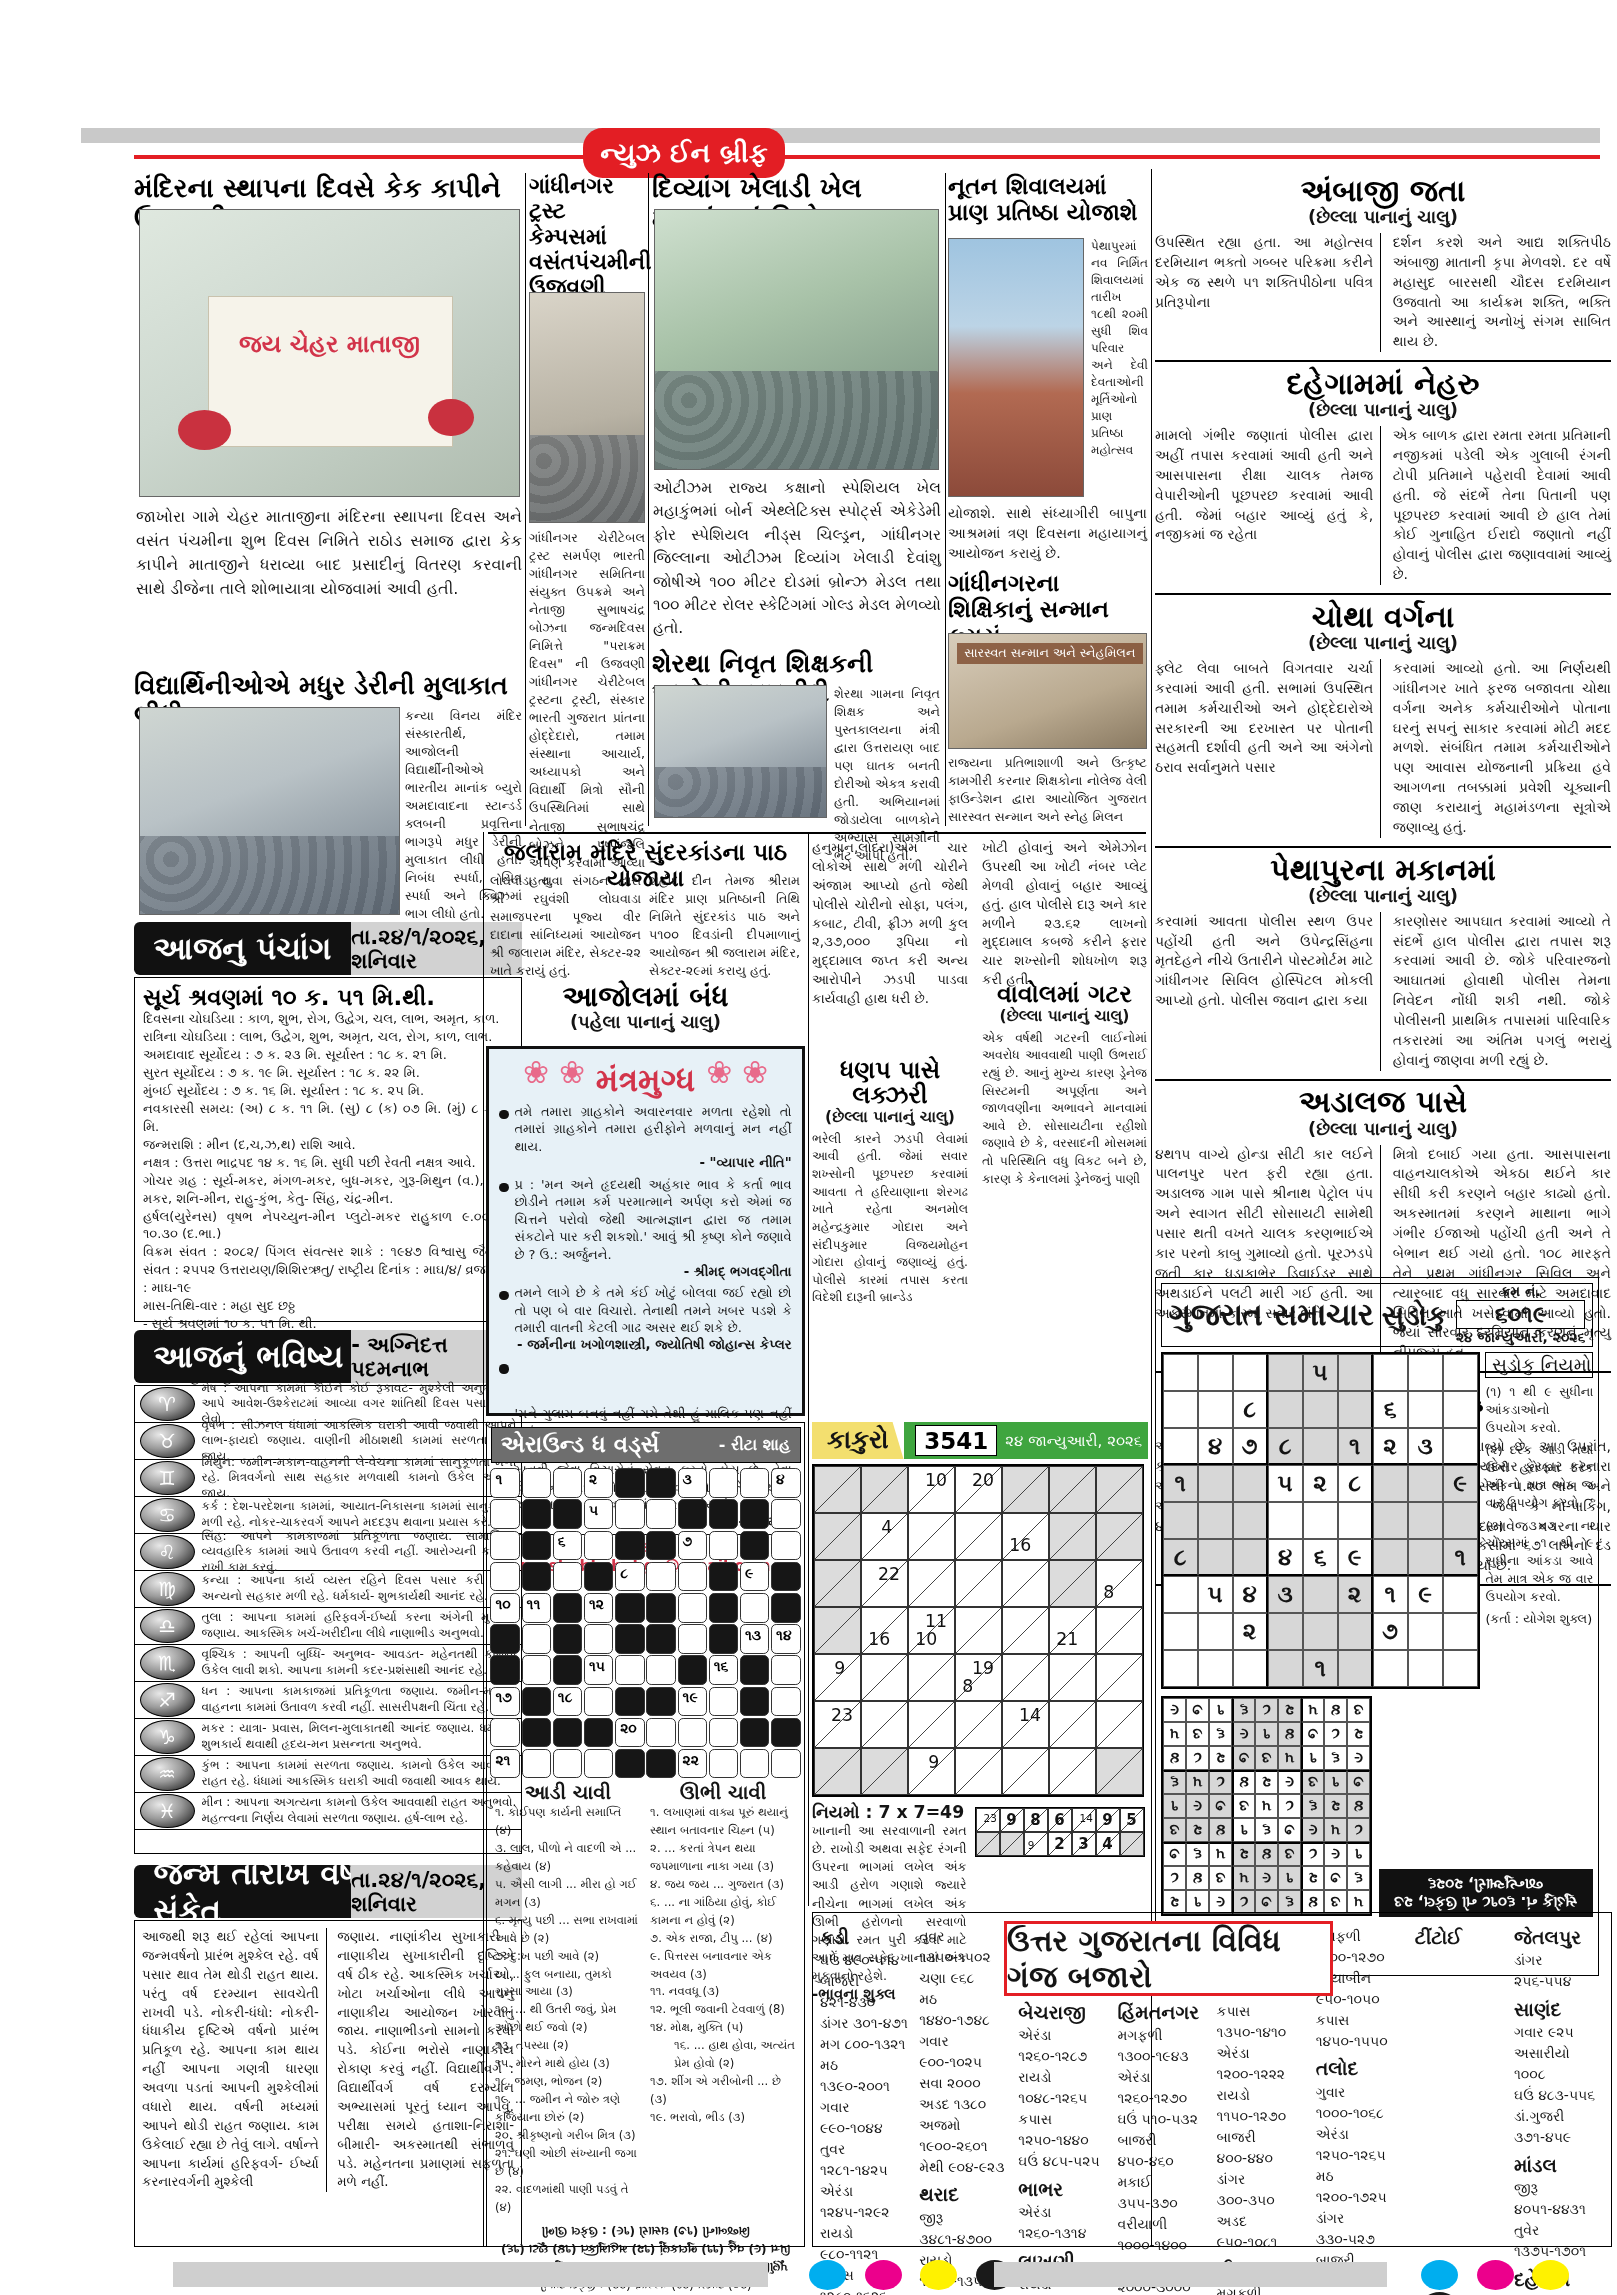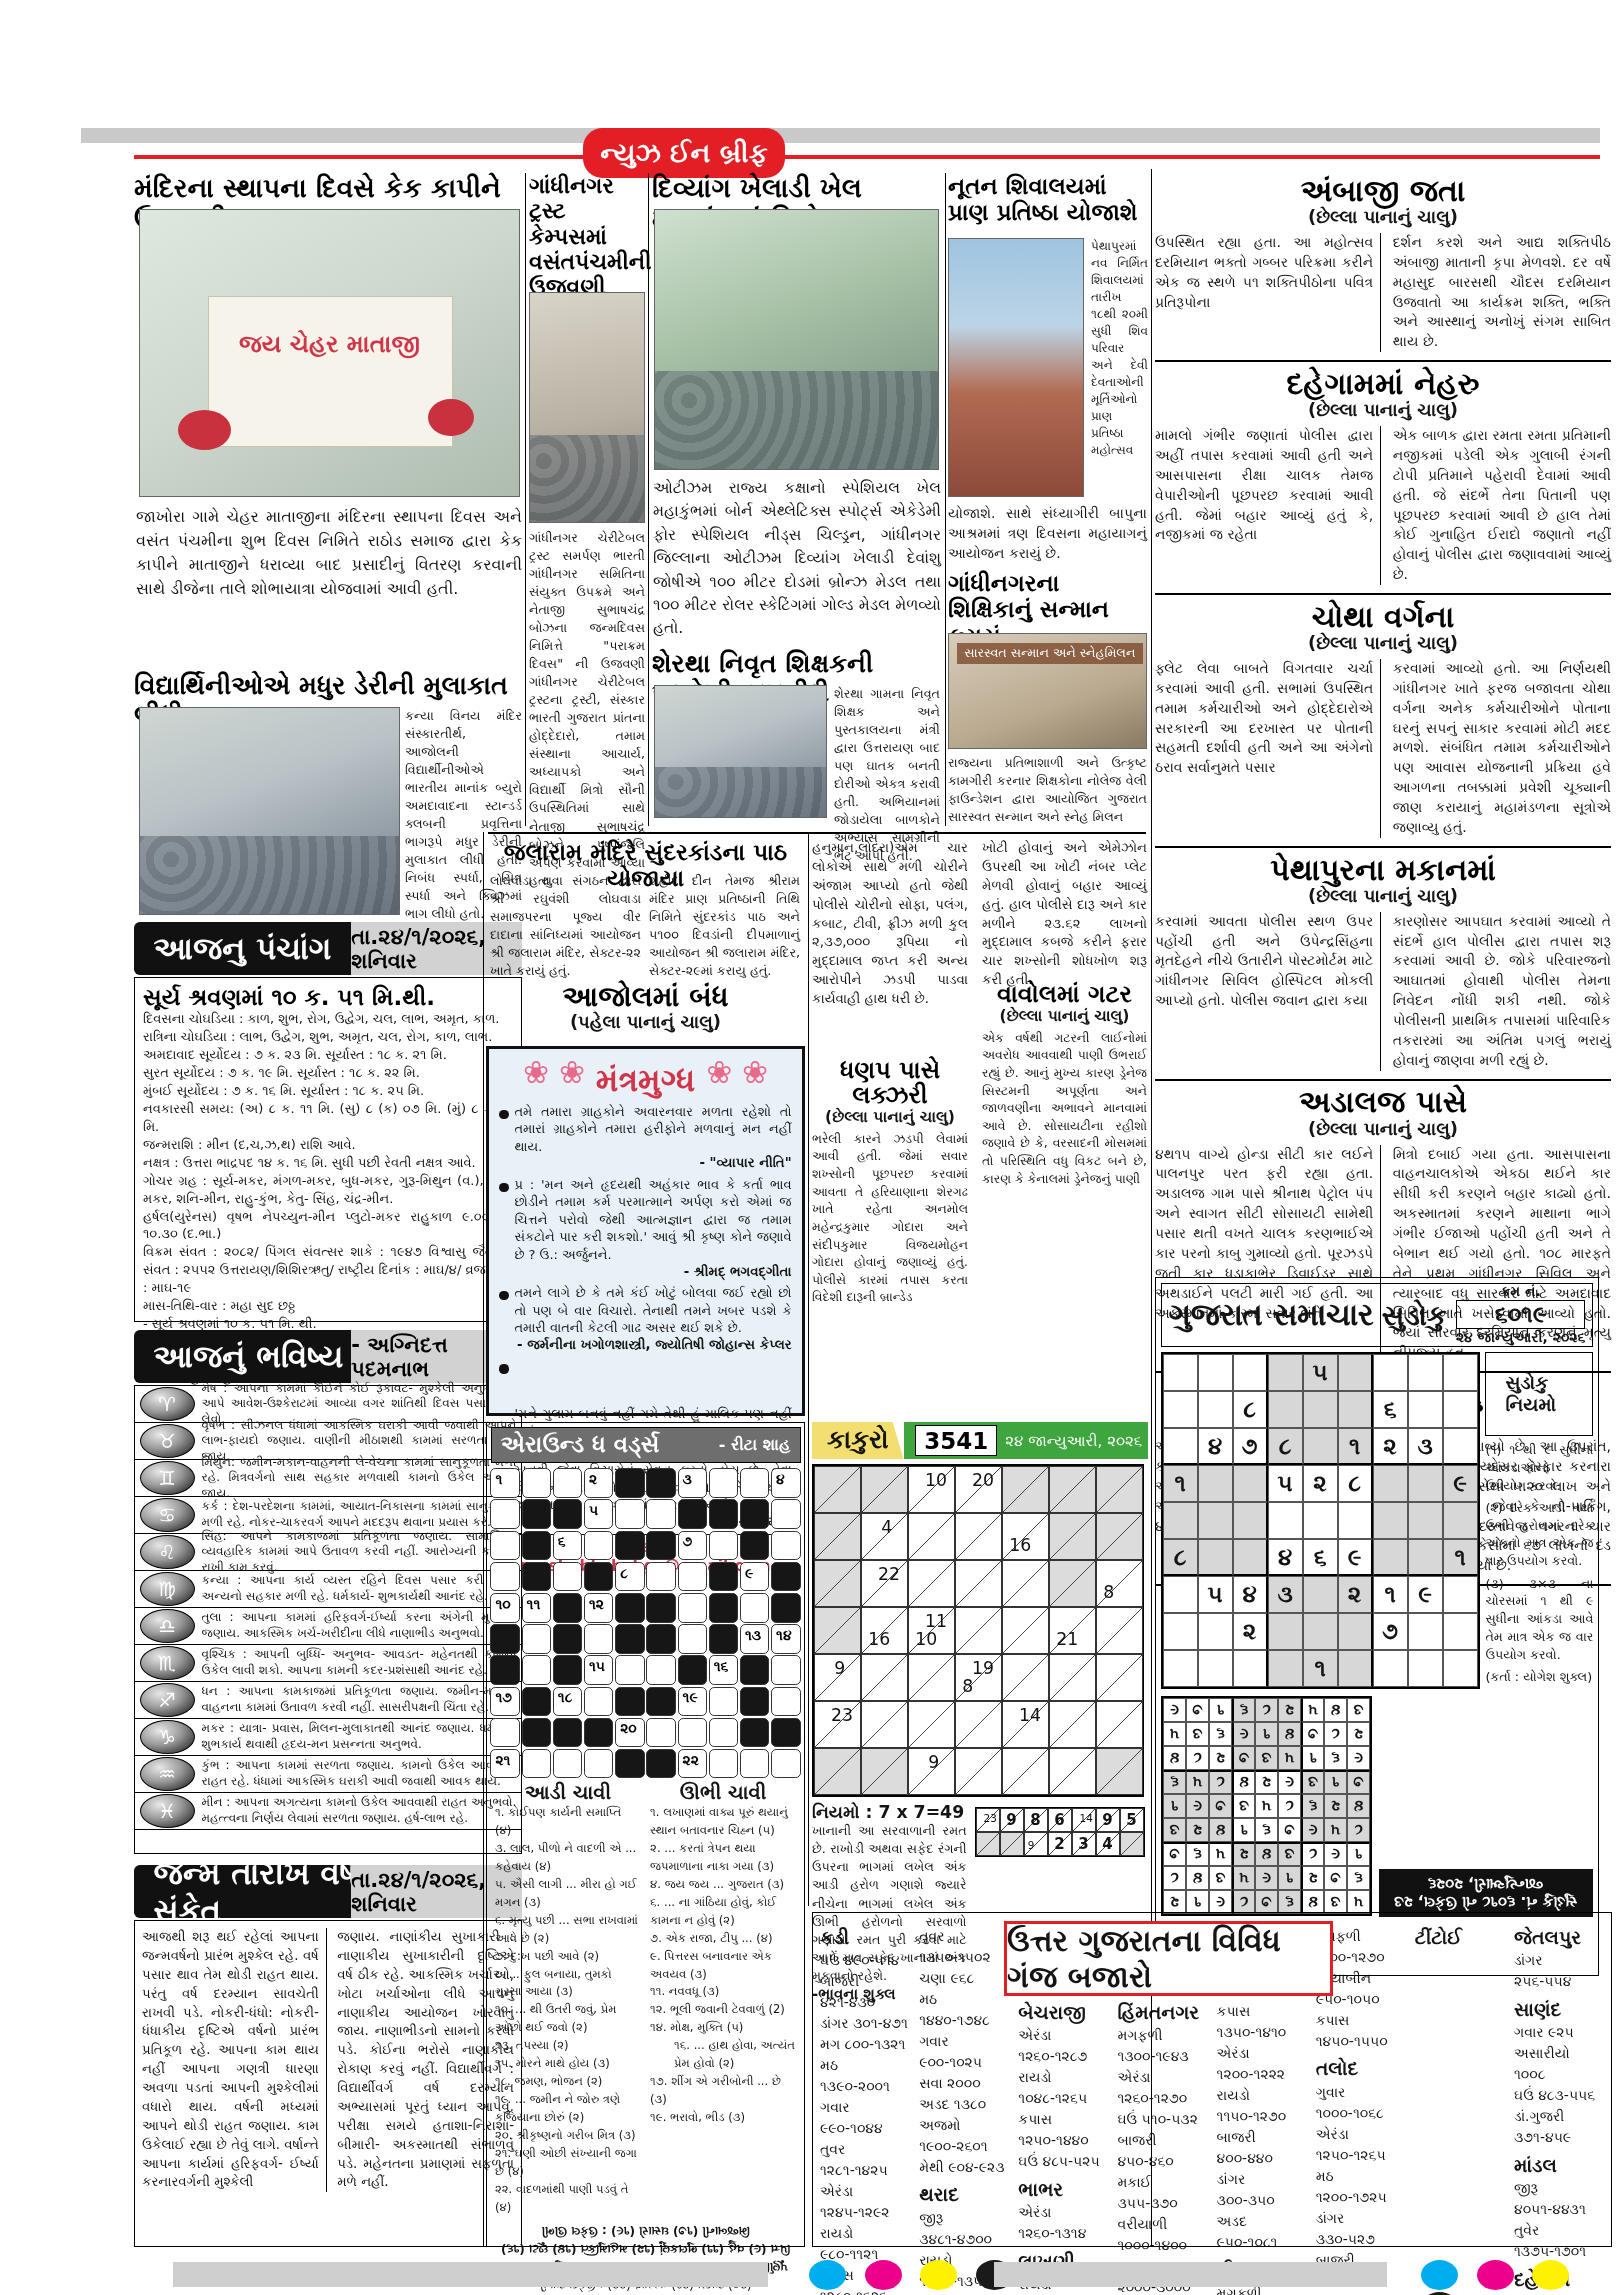--- a/index.html
+++ b/index.html
@@ -448,21 +448,21 @@
         <div style="text-align:center;font-weight:bold;font-size:19.6px;">ઊભી ચાવી</div>
         <div>
 
         <div class="clue" style="font-size:11.6px;">૧. લખાણમાં વાક્ય પૂરું થયાનું સ્થાન બતાવનાર ચિહ્ન (૫)</div>
             <div class="clue" style="font-size:11.6px;">૨. ... કરતાં ત્રેપન થયા જપમાળાના નાકા ગયા (૩)</div>
             <div class="clue" style="font-size:11.6px;">૪. જય જય ... ગુજરાત (૩)</div>
             <div class="clue" style="font-size:11.6px;">૬. ... ના ગાંઠિયા હોવું, કોઈ કામના ન હોવું (૨)</div>
             <div class="clue" style="font-size:11.6px;">૭. એક રાજા, ટીપુ ... (૪)</div>
             <div class="clue" style="font-size:11.6px;">૯. પિત્તરસ બનાવનાર એક અવયવ (૩)</div>
             <div class="clue" style="font-size:11.6px;">૧૧. નવવધૂ (૩)</div>
-            <div class="clue" style="font-size:11.6px;">૧૨. ભૂલી જવાની ટેવવાળું (2)</div>
+            <div class="clue" style="font-size:11.6px;">૧૨. ભૂલી જવાની ટેવવાળું (8)</div>
             <div class="clue" style="font-size:11.6px;">૧૪. મોક્ષ, મુક્તિ (૫)</div>
             <div class="clue" style="font-size:11.6px;margin-left:24px;">૧૬. ... હાથ હોવા, અત્યંત પ્રેમ હોવો (૨)</div>
             <div class="clue" style="font-size:11.6px;">૧૭. શીંગ એ ગરીબોની ... છે (૩)</div>
             <div class="clue" style="font-size:11.6px;">૧૯. ભરાવો, ભીડ (૩)</div>
           </div>
       </div>
     </div>
     <div class="rot180" style="margin:4.6px 5.8px;font-size:12px;line-height:1.5;text-align:center;">
       <div>પૂર્ણાહુતિ (૧) રંગો (૩) લગન (૫) શોક (૬) સુખ (૭) ગોરા (૮) મન (૧૦) તપ (૧૩) કલગી (૧૫) જમણ (૧૮) ઘર (૧૯) સુદામા (૨૦) અલ્પ (૨૧) વરસાદ (૨૨) : ઉકેલ આડી</div>
       <div style="font-weight:bold;">પૂર્ણવિરામ (૧) બાવન (૨) ગરવી (૪) મગ (૬) સુલતાન (૭) પિત્ત (૯) વહુ (૧૧) ભુલકણું (૧૨) મહામુક્તિ (૧૪) છૂટા (૧૬) મિજબાની (૧૭) ઘસારો (૧૯) : ઉકેલ ઊભી</div>
@@ -868,21 +868,21 @@
           <div class="scell"></div>
           <div class="scell b3c"></div>
           <div class="scell g"></div>
           <div class="scell g">૧</div>
           <div class="scell g b3c"></div>
           <div class="scell"></div>
           <div class="scell"></div>
           <div class="scell"></div>
         </div>
       <div style="flex:1;">
-        <div style="font-weight:bold;font-size:18.5px;text-align:left;border:1.7px solid #000;padding:19px;">સુડોકુ નિયમો</div>
+        <div style="font-weight:normal;font-size:18.5px;text-align:right;border:1.7px solid #000;padding:1px;">સુડોકુ નિયમો</div>
         <div>
 
         <div style="font-size:12.7px;line-height:1.4;margin-top:4.6px;text-align:justify;">(૧) ૧ થી ૯ સુધીના આંકડાઓનો ઉપયોગ કરવો.</div>
             <div style="font-size:12.7px;line-height:1.4;margin-top:4.6px;text-align:justify;">(૨) દરેક આડી તથા ઉભી હરોળમાં દરેક અંકનો માત્ર એક જ વાર ઉપયોગ કરવો.</div>
             <div style="font-size:12.7px;line-height:1.4;margin-top:4.6px;text-align:justify;">(૩) ૩×૩ ના ચોરસમાં ૧ થી ૯ સુધીના આંકડા આવે તેમ માત્ર એક જ વાર ઉપયોગ કરવો.</div>
             <div style="font-size:12.7px;line-height:1.4;margin-top:4.6px;text-align:justify;">(કર્તા : યોગેશ શુક્લ)</div>
           </div>
       </div>
     </div>
     <div style="display:flex;gap:7px;margin-top:7px;align-items:flex-start;">

